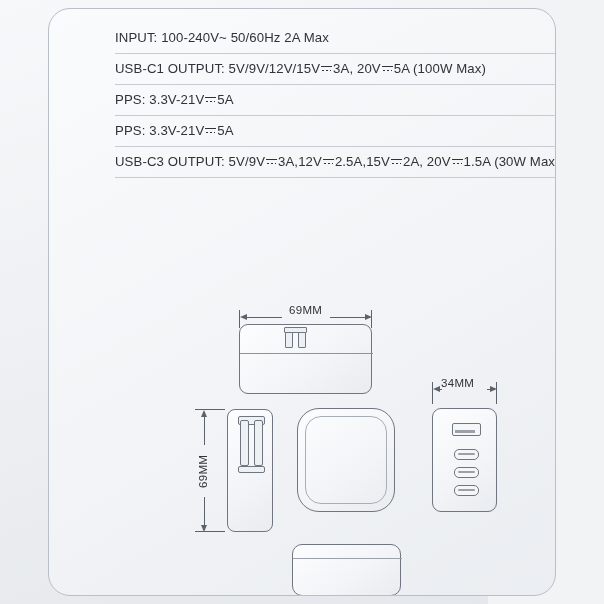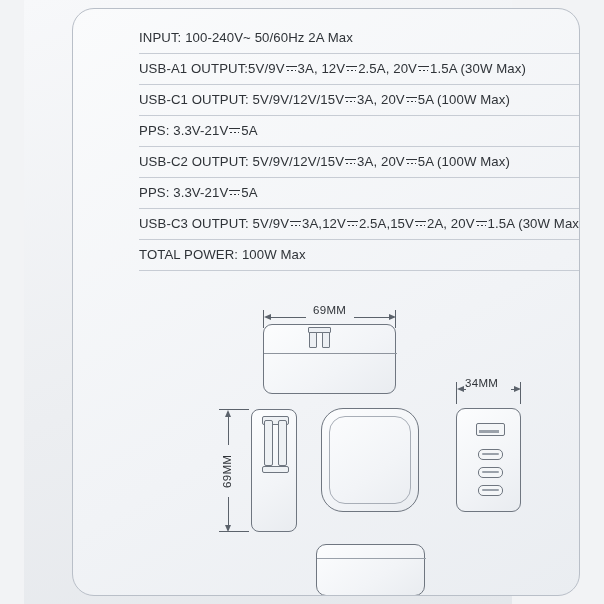--- a/index.html
+++ b/index.html
@@ -11,21 +11,20 @@
     height: 604px;
     overflow: hidden;
     font-family: "Liberation Sans", sans-serif;
     background: #f2f3f5;
   }
   #root {
     position: relative;
     width: 488px;
     height: 604px;
     background: linear-gradient(160deg, #f7f8fa 0%, #eceef1 55%, #e4e7eb 100%);
-    margin-left: 24px;
   }
   
   .card {
     position: absolute;
     left: 48px;
     top: 8px;
     width: 508px;
     height: 588px;
     border: 1px solid #b9bfc8;
     border-radius: 22px;
@@ -330,48 +329,39 @@
 
 <div id="root">
   <div class="card">
 
     <div class="spec-table">
 
       <div class="spec-row first">
         <span>INPUT: 100-240V~ 50/60Hz 2A Max</span>
       </div>
 
-      <div class="spec-row">
-        USB-A1 OUTPUT:5V/9V<span class="dc"></span>3A, 12V<span class="dc"></span>2.5A, 20V<span class="dc"></span>1.5A (30W Max)
-      </div>
 
       <div class="spec-row">
         USB-C1 OUTPUT: 5V/9V/12V/15V<span class="dc"></span>3A, 20V<span class="dc"></span>5A (100W Max)
       </div>
 
       <div class="spec-row">
         PPS: 3.3V-21V<span class="dc"></span>5A
       </div>
 
-      <div class="spec-row">
-        USB-C2 OUTPUT: 5V/9V/12V/15V<span class="dc"></span>3A, 20V<span class="dc"></span>5A (100W Max)
-      </div>
 
       <div class="spec-row">
         PPS: 3.3V-21V<span class="dc"></span>5A
       </div>
 
       <div class="spec-row">
         USB-C3 OUTPUT: 5V/9V<span class="dc"></span>3A,12V<span class="dc"></span>2.5A,15V<span class="dc"></span>2A, 20V<span class="dc"></span>1.5A (30W Max)
       </div>
 
 
-      <div class="spec-row">
-        <span>TOTAL POWER: 100W Max</span>
-      </div>
     </div>
 
     <div class="diagram">
 
       <div class="dim-label" style="left:240px; top:6px;">69MM</div>
       <div class="tick" style="left:190px; top:12px; width:1.2px; height:18px;"></div>
       <div class="tick" style="left:322px; top:12px; width:1.2px; height:18px;"></div>
       <div class="dim-line" style="left:197px; top:19px; width:36px; height:1.2px;"></div>
       <div class="dim-line" style="left:281px; top:19px; width:36px; height:1.2px;"></div>
       <div class="arrow left" style="left:191px; top:16px;"></div>

